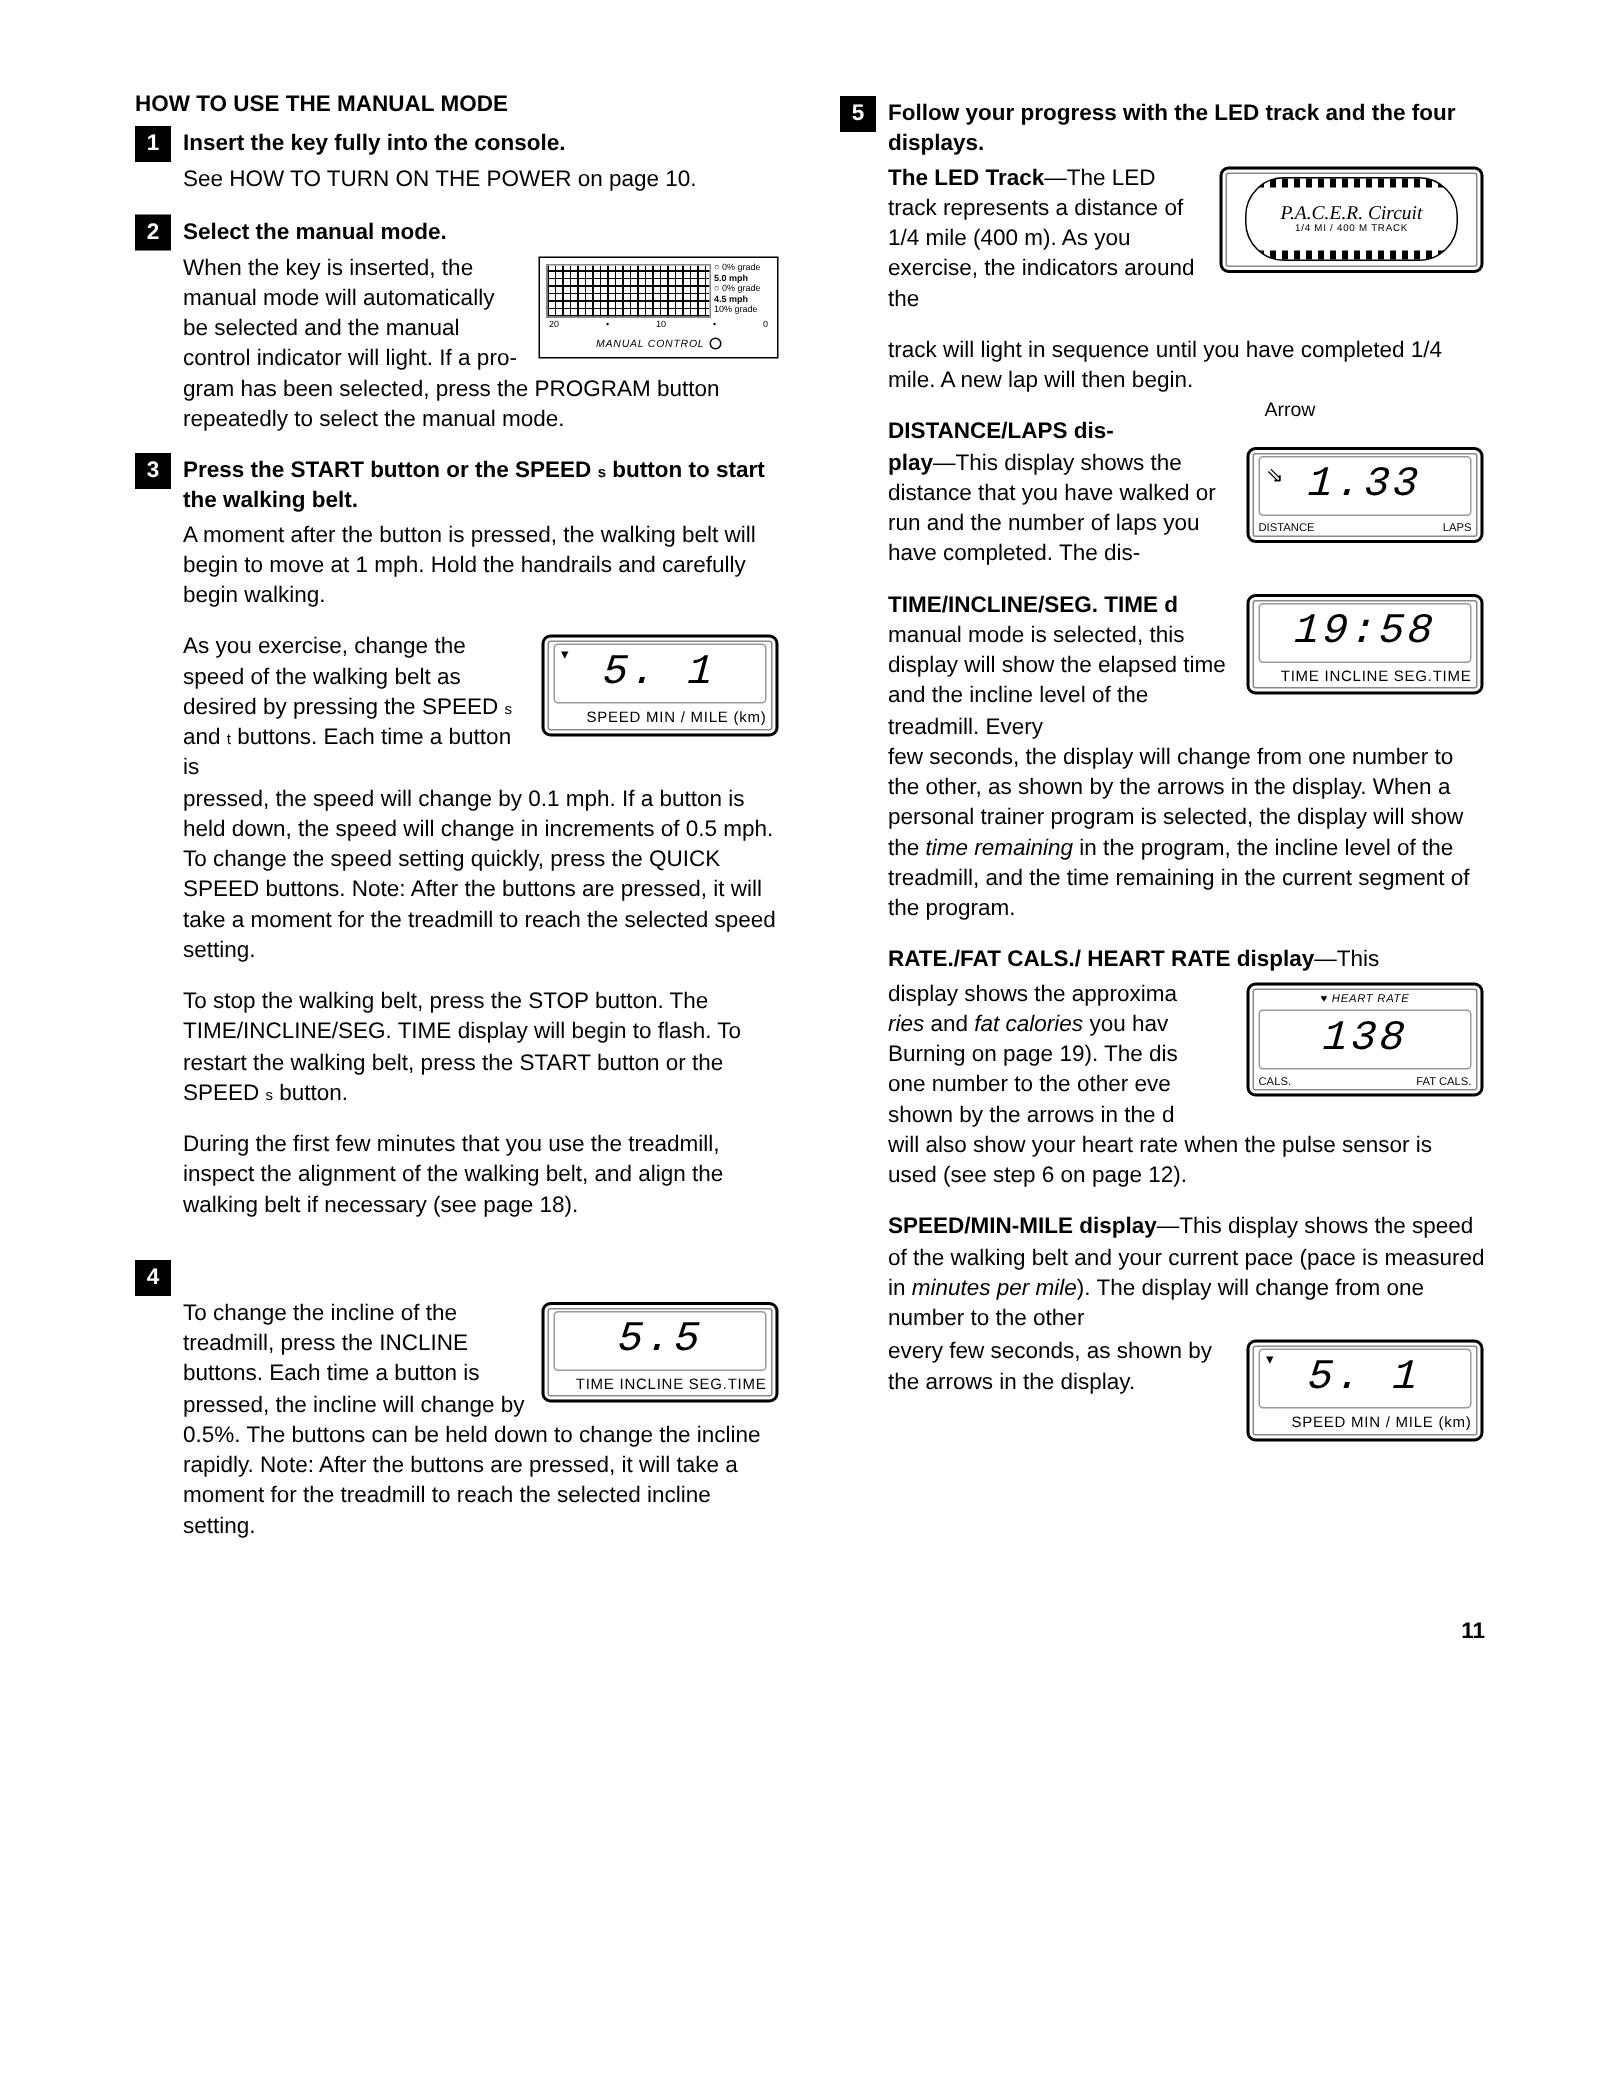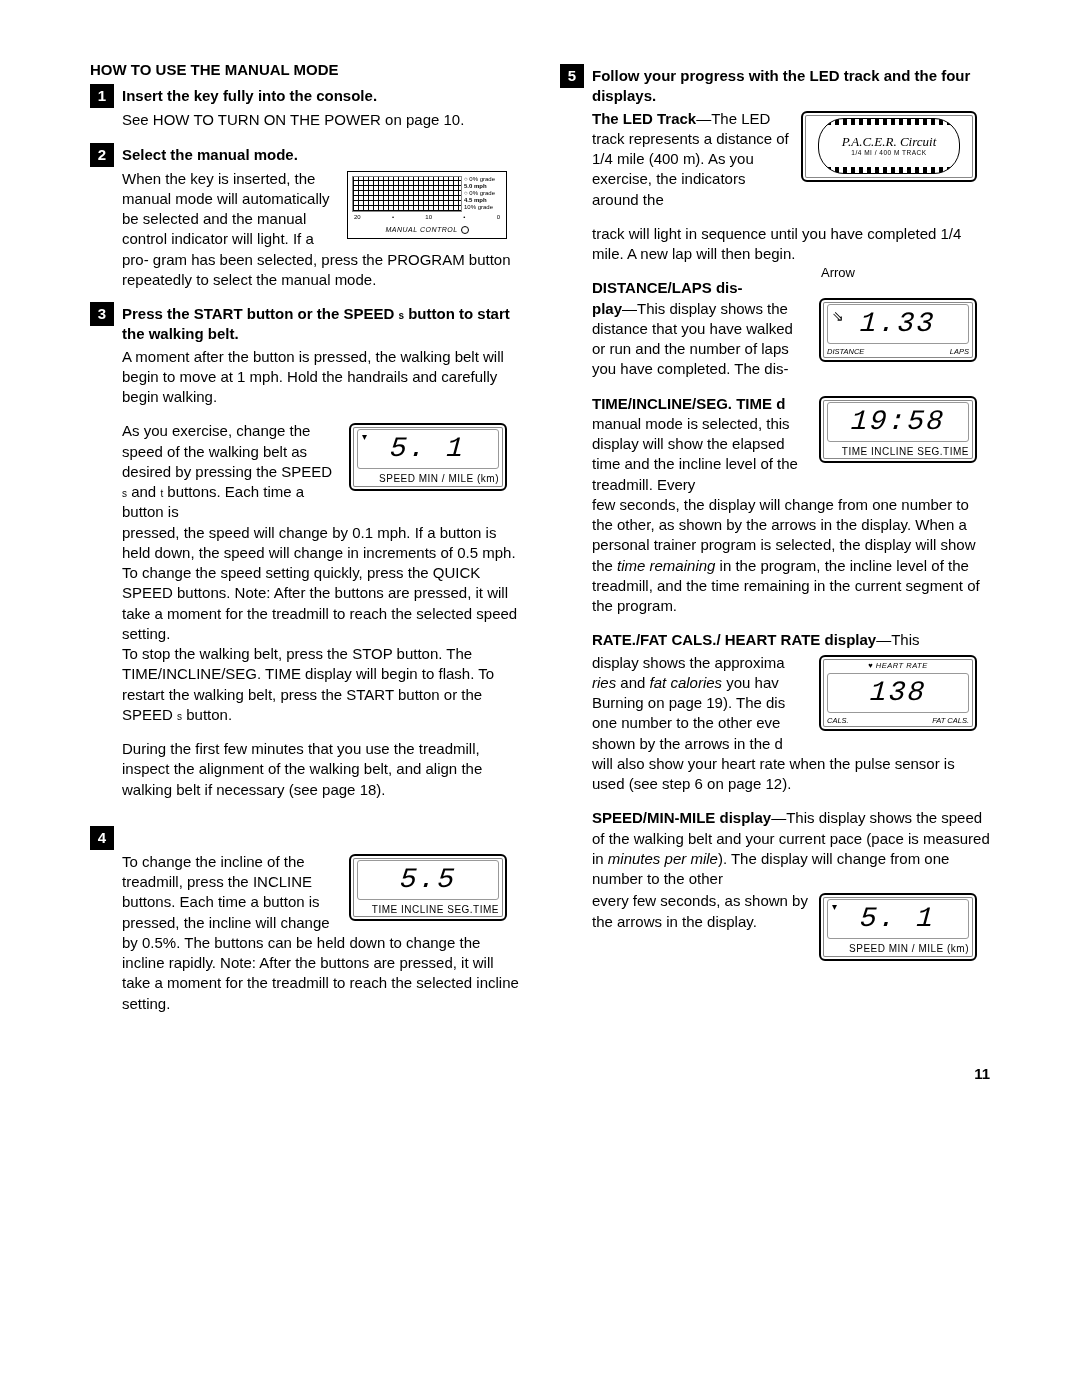--- a/index.html
+++ b/index.html
@@ -48,21 +48,21 @@
   }
   .step-title {
     font-weight: bold;
   }
   .step-body {
     margin-left: 32px;
   }
   .para { margin: 0 0 14px 0; }
   .wrap-right {
     float: right;
-    margin: 2px 13px 4px 10px;
+    margin: 2px 1px 4px 10px;
   }
   .lcd {
     border: 2.5px solid #000;
     border-radius: 6px;
     padding: 4px 6px 3px 6px;
     width: 142px;
     background: #fff;
     box-shadow: inset 0 0 0 2px #fff, inset 0 0 0 3px #888;
   }
   .lcd-inner {
@@ -90,21 +90,21 @@
   }
   .lcd-top-caption {
     font-size: 7.5px;
     font-style: italic;
     letter-spacing: 0.5px;
     text-align: center;
     margin-bottom: 2px;
   }
   .lcd-side-caps {
     display:flex; justify-content:space-between;
-    font-size:7.5px; font-style:italic; margin-top:3px;
+    font-size:7.5px; margin-top:3px;
   }
   .arrowcell {
     position:absolute;
     left:4px; top:2px;
     font-size:10px;
     line-height:1;
   }
   .heart { font-size:8px; }
   .pageno {
     text-align: right;
@@ -148,21 +148,21 @@
     background:
       repeating-linear-gradient(90deg,#000 0,#000 4px, transparent 4px, transparent 8px) top/100% 6px no-repeat,
       repeating-linear-gradient(90deg,#000 0,#000 4px, transparent 4px, transparent 8px) bottom/100% 6px no-repeat;
   }
   .track-center {
     text-align:center; line-height:1.1;
   }
   .track-title { font-family:'Brush Script MT', cursive; font-size:13px; font-style:italic;}
   .track-sub { font-size:6.5px; letter-spacing:0.5px;}
   .arrow-label {
-    position:absolute; top:-16px; left:2px;
+    position:absolute; top:-16px; left:12px;
     font-size:13px;
   }
   .diagarrow {
     position:absolute; top:4px; left:4px;
     font-size:14px; line-height:1;
   }
   .clearfix::after { content:""; display:block; clear:both; }
   .small-s { font-size:10px; }
 </style>
 </head>
@@ -229,21 +229,21 @@
             <div class="lcd-inner">
               <span class="arrowcell">▾</span>
               <span class="lcd-digits">5. 1</span>
             </div>
             <div class="lcd-caption">SPEED   MIN / MILE (km)</div>
           </div>
           <span>As you exercise, change the speed of the walking belt as desired by pressing the SPEED </span><span class="small-s">s</span><span> and </span><span class="small-s">t</span><span> buttons. Each time a button is</span>
         </div>
         <span>pressed, the speed will change by 0.1 mph. If a button is held down, the speed will change in increments of 0.5 mph. To change the speed setting quickly, press the QUICK SPEED buttons. Note: After the buttons are pressed, it will take a moment for the treadmill to reach the selected speed setting.</span>
 
-        <p class="para" style="margin-top:0">
+        <p class="para" style="margin-top:14px">
           <span>To stop the walking belt, press the STOP button. The TIME/INCLINE/SEG. TIME display will begin to flash. To restart the walking belt, press the START button or the SPEED </span><span class="small-s">s</span><span> button.</span>
         </p>
 
         <p class="para">During the first few minutes that you use the treadmill, inspect the alignment of the walking belt, and align the walking belt if necessary (see page 18).</p>
       </div>
     </div>
 
     <div class="step clearfix">
       <div class="step-head">
         <div class="numbox">4</div>

